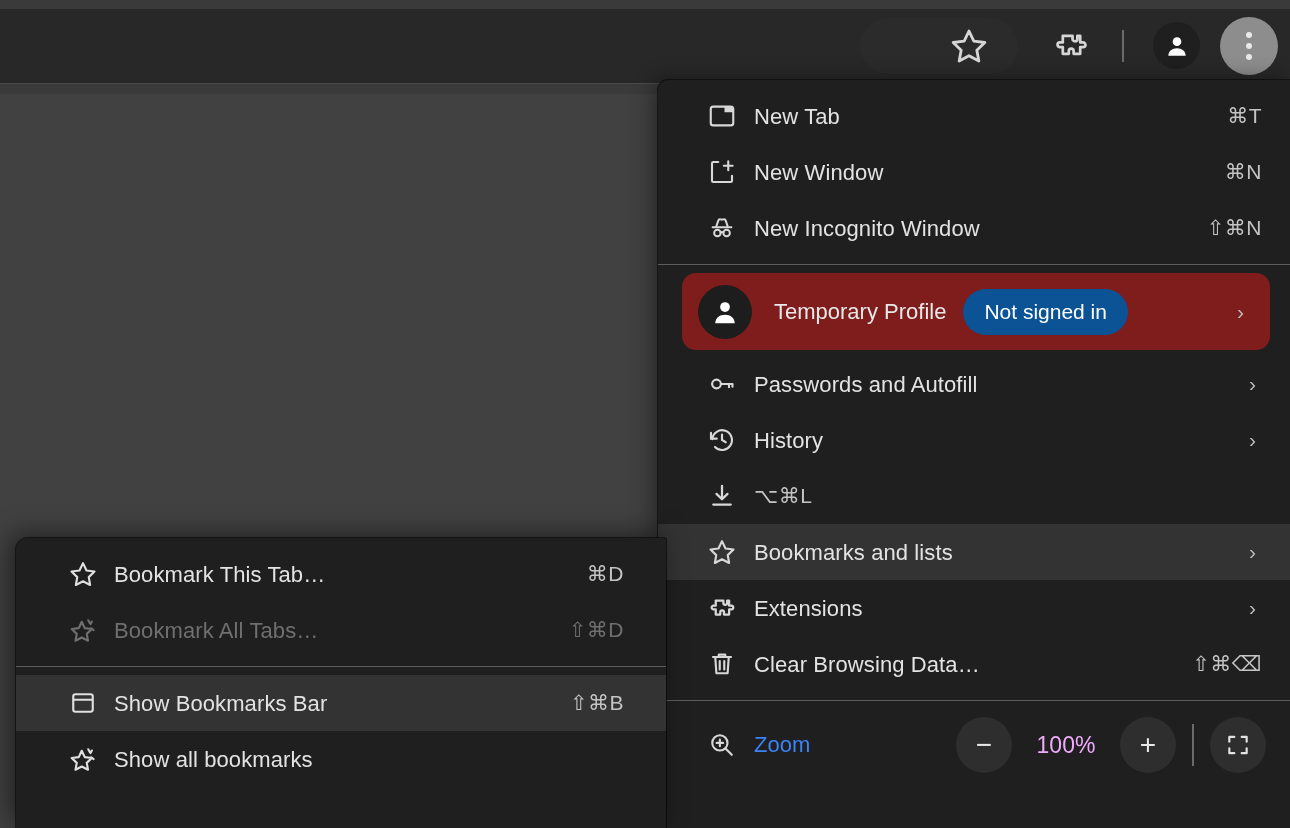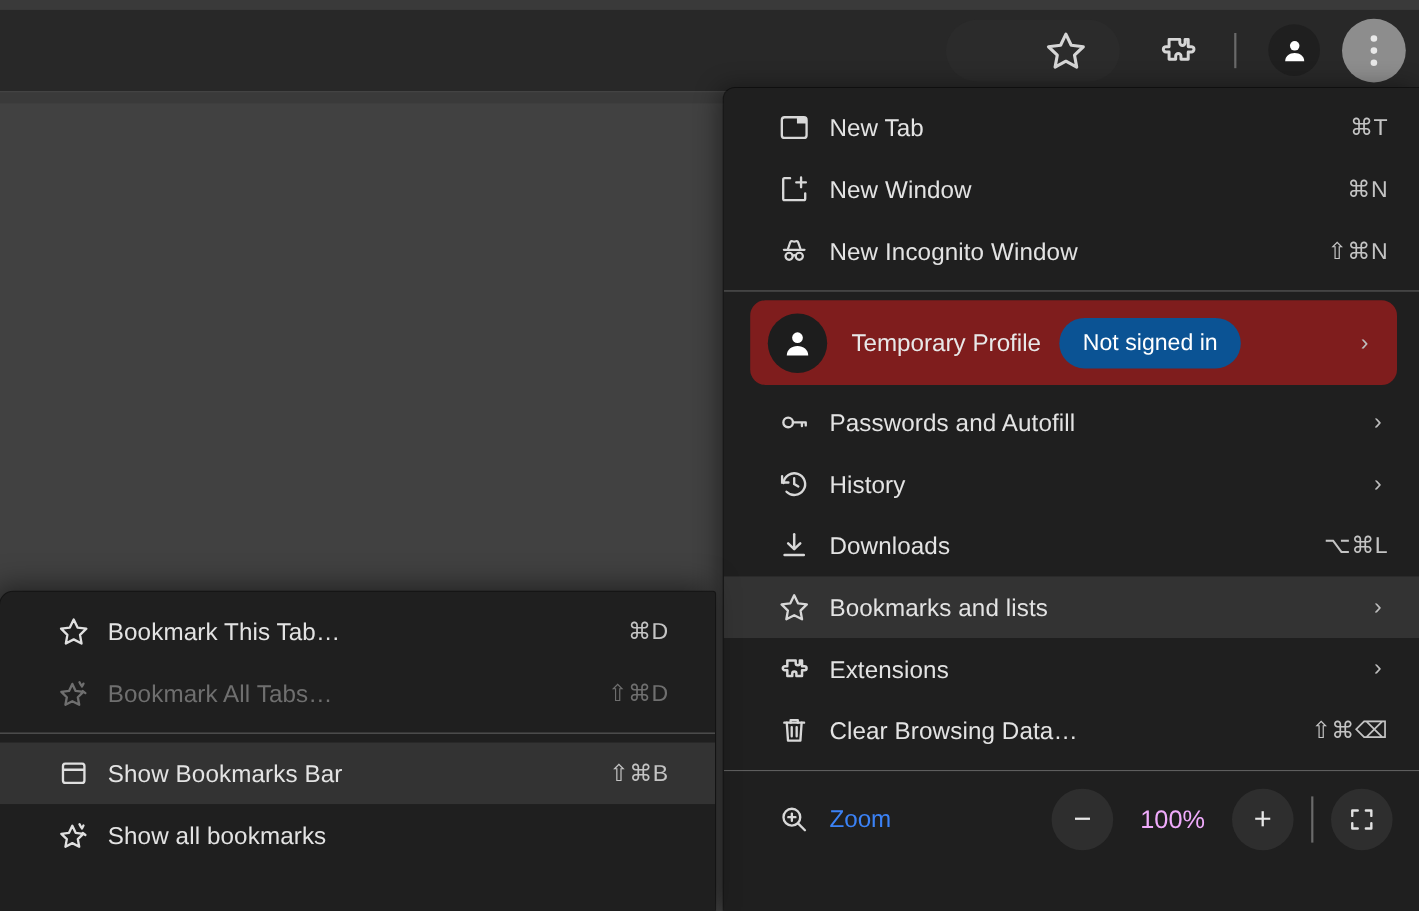--- a/index.html
+++ b/index.html
@@ -231,21 +231,21 @@
     width: 56px; height: 56px;
     border-radius: 50%;
     background: #2e2e2e;
     display: flex; align-items: center; justify-content: center;
     margin-right: 24px;
   }
 
   
   #bookmarks-submenu {
     position: absolute;
-    left: 0; top: 538px;
+    left: 16px; top: 538px;
     width: 650px; height: 290px;
     background: #1f1f1f;
     border-top-left-radius: 12px;
     border-top-right-radius: 2px;
     box-shadow: 0 0 0 1px rgba(0,0,0,0.55), -6px -4px 26px rgba(0,0,0,0.5);
     overflow: hidden;
   }
   #bookmarks-submenu .mrow .mi-icon { margin-left: 36px; width: 62px; min-width: 62px; }
   #bookmarks-submenu .mrow .mi-label { font-size: 22px; }
   #bookmarks-submenu .mrow .mi-accel { margin-right: 42px; }
@@ -373,21 +373,20 @@
     </div>
 
     <div class="mrow">
       <span class="mi-icon">
         <svg width="30" height="30" viewBox="0 0 24 24" fill="none" stroke="#d8d8d8" stroke-width="1.8" stroke-linecap="round" stroke-linejoin="round">
           <path d="M12 3.8v10.4"></path>
           <path d="M7.6 10.3L12 14.6l4.4-4.3"></path>
           <path d="M5 18.8h14"></path>
         </svg>
       </span>
-      <span class="mi-label">Downloads</span>
       <span class="mi-accel">⌥⌘L</span>
     </div>
 
     <div class="mrow hl">
       <span class="mi-icon">
         <svg width="30" height="30" viewBox="0 0 24 24" fill="none" stroke="#d8d8d8" stroke-width="1.7" stroke-linejoin="round">
           <polygon points="12,3.3 14.8,9.2 21.2,10 16.6,14.5 17.7,20.8 12,17.8 6.3,20.8 7.4,14.5 2.8,10 9.2,9.2"></polygon>
         </svg>
       </span>
       <span class="mi-label">Bookmarks and lists</span>

